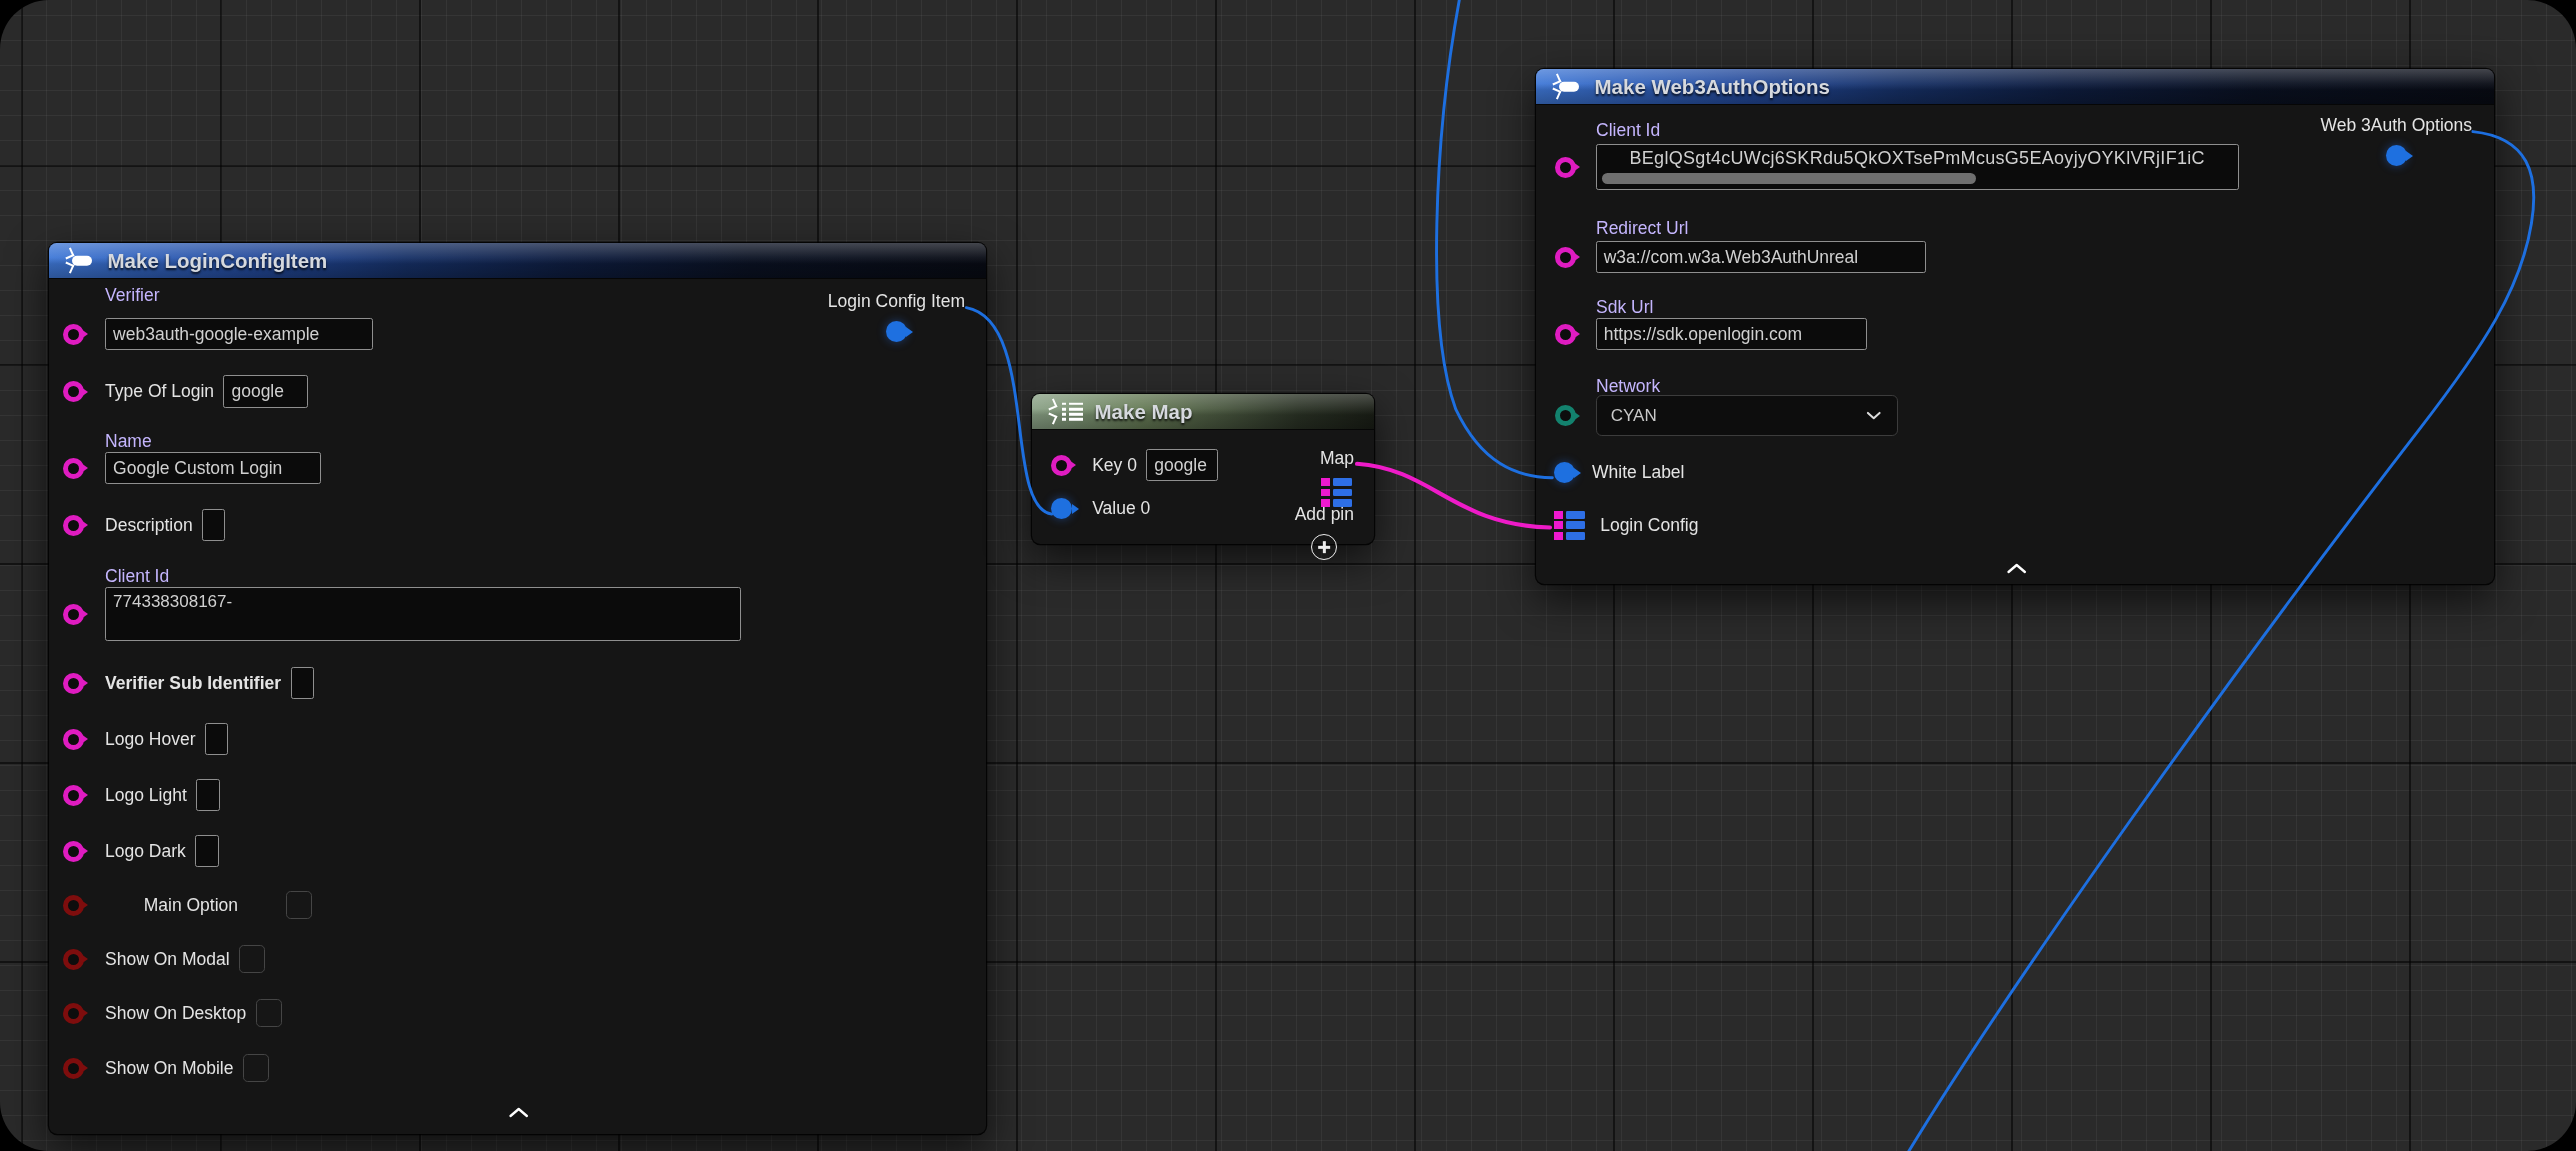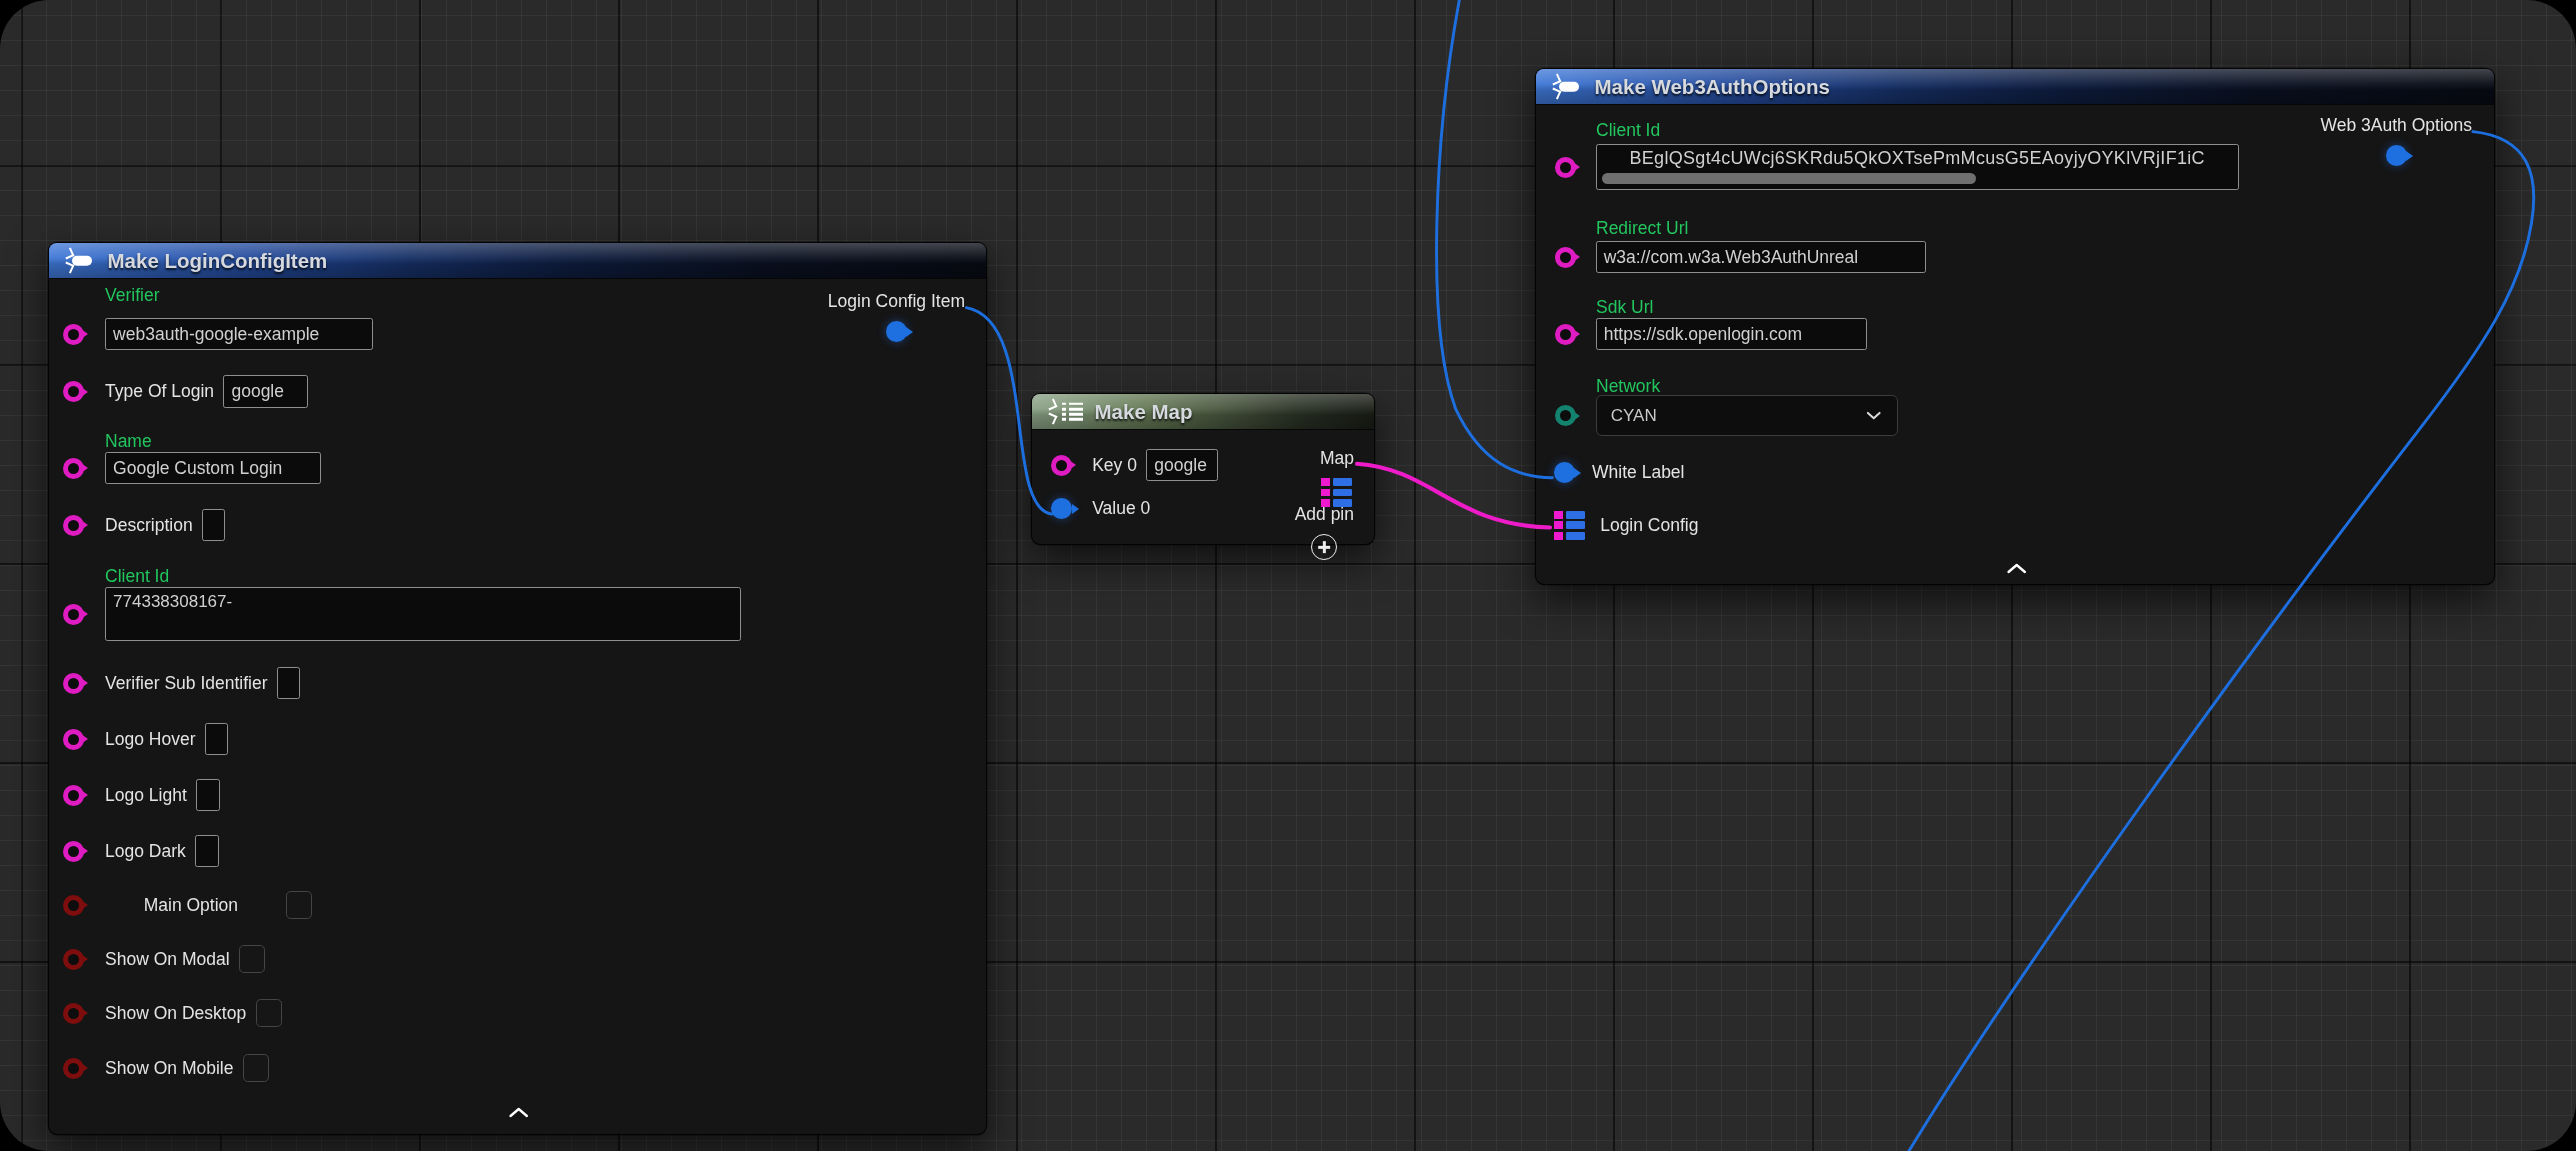--- a/index.html
+++ b/index.html
@@ -42,21 +42,21 @@
   .nicon .pill{position:absolute;right:4.7px;top:50%;transform:translateY(-50%);
     width:20px;height:10.5px;background:#fff;border-radius:5.3px;}
   .nicon .list{position:absolute;right:1.2px;top:50%;transform:translateY(-50%);
     display:grid;grid-template-columns:3.5px 14px;grid-auto-rows:2.9px;gap:2.3px 2.9px;}
   .nicon .list i{background:#fff;display:block;}
 
   
   .row{position:absolute;display:flex;align-items:center;gap:9.4px;
     font-size:17.5px;color:#e4e4e4;white-space:nowrap;}
   .row.out{flex-direction:column;}
-  .flabel{position:absolute;font-size:17.5px;color:#22c55e;white-space:nowrap;}
+  .flabel{position:absolute;font-size:17.5px;color:#c4b5fd;white-space:nowrap;}
 
   .pin{width:21px;height:21px;border-radius:50%;box-sizing:border-box;position:relative;flex:none;}
   .pin.hollow{border:5.3px solid var(--c);background:#0d0d0d;}
   .pin.filled{background:var(--c);box-shadow:0 0 9.4px rgba(40,110,230,.45);}
   .pin::after{content:"";position:absolute;left:calc(100% - 0.6px);top:50%;transform:translateY(-50%);
     border-left:7.6px solid var(--c);border-top:5.3px solid transparent;border-bottom:5.3px solid transparent;}
   .pin.hollow::after{left:calc(100% + 1.8px);}
 
   .mapicon{display:grid;grid-template-columns:8.8px 19.3px;grid-auto-rows:7.6px;gap:2.9px;flex:none;}
   .mapicon .k{background:var(--map-key);}
@@ -133,21 +133,21 @@
     </div>
 
     <div class="flabel" style="left:56px;top:323px;">Client Id</div>
     <div class="row" style="left:14px;top:344px;">
       <span class="pin hollow" style="--c:var(--string-pin);"></span>
       <span class="tf multi" style="width:636px;height:54px;margin-left:11.7px;">
         <span style="display:block;">774338308167-</span>
       </span>
     </div>
 
-    <div class="row" style="left:14px;top:424px;">
+    <div class="row" style="left:14px;top:424px;font-weight:bold;">
       <span class="pin hollow" style="--c:var(--string-pin);"></span>
       <span style="margin-left:11.7px;">Verifier Sub Identifier</span>
       <span class="tf small"></span>
     </div>
 
     <div class="row" style="left:14px;top:480px;">
       <span class="pin hollow" style="--c:var(--string-pin);"></span>
       <span style="margin-left:11.7px;">Logo Hover</span>
       <span class="tf small"></span>
     </div>

